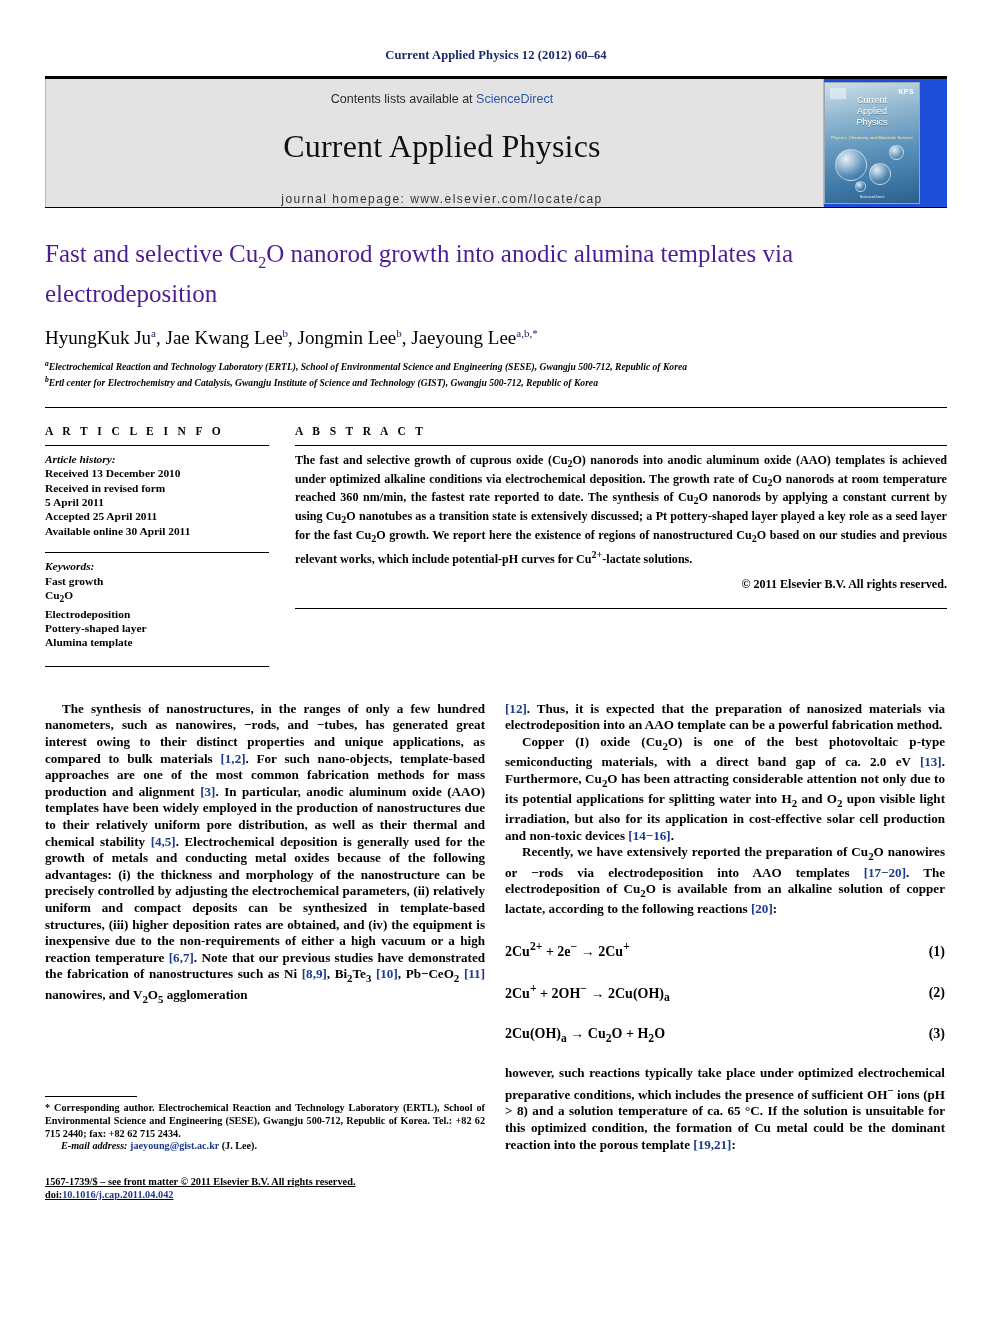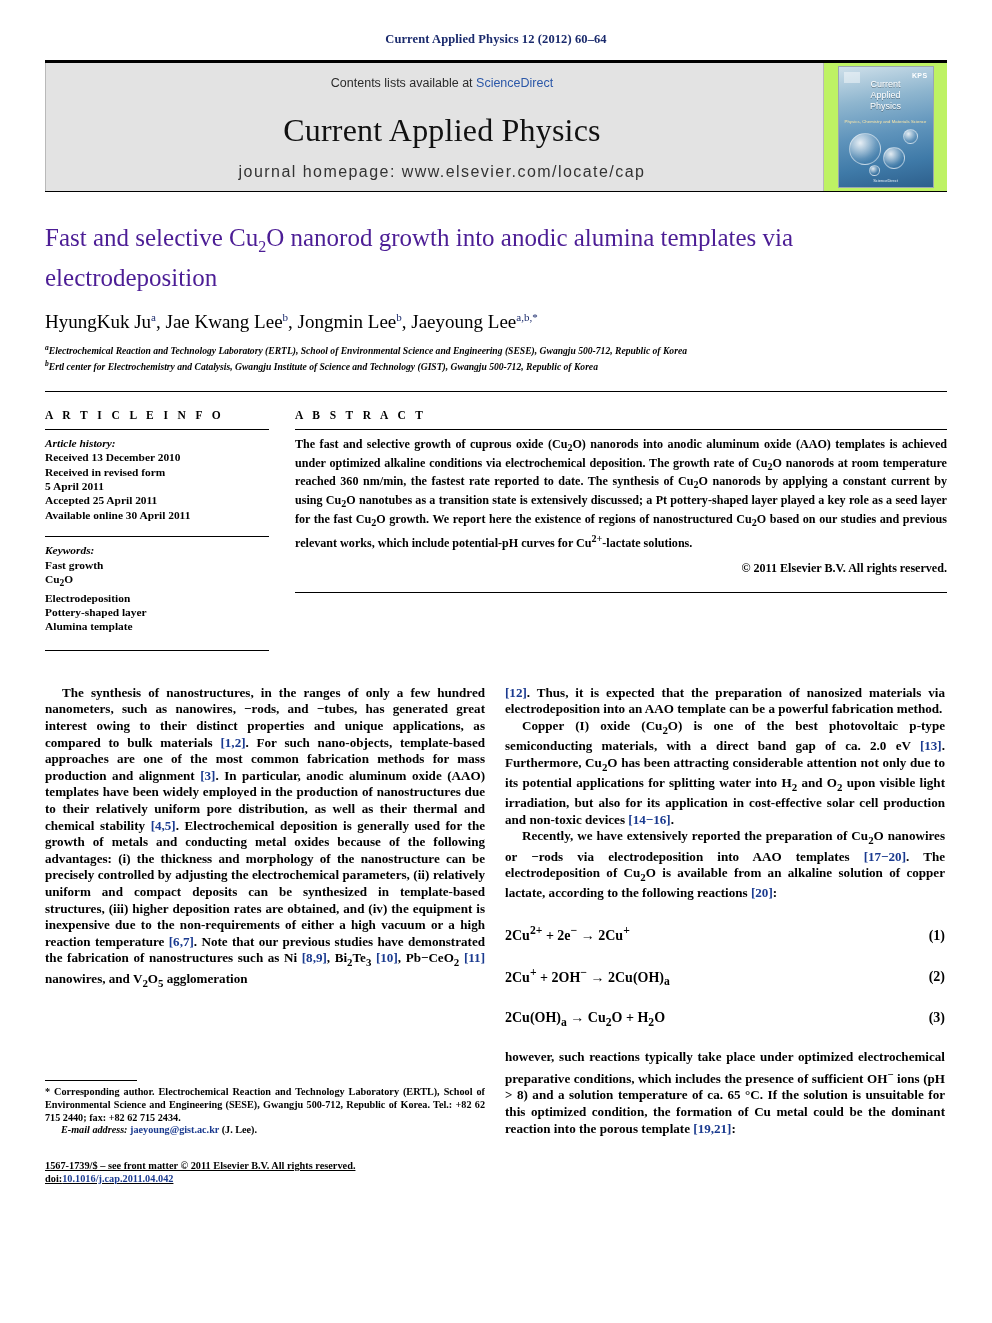--- a/index.html
+++ b/index.html
@@ -23,21 +23,21 @@
     padding: 0 45px;
   }
 
   
   .running-head {
     text-align: center;
     font-family: "Liberation Serif", serif;
     font-weight: bold;
     font-size: 12.5px;
     color: #1a2a6c;
-    padding-top: 32px;
+    padding-top: 48px;
     letter-spacing: .1px;
   }
 
   
   .masthead {
     margin-top: 13px;
     border-top: 3px solid #000;
     display: flex;
     align-items: stretch;
     height: 128px;
@@ -82,32 +82,31 @@
   }
   .journal-name {
     font-family: "Liberation Serif", serif;
     font-size: 32px;
     color: #111;
     margin-top: 22px;
     letter-spacing: .2px;
   }
   .homepage-line {
     font-family: "Liberation Sans", sans-serif;
-    font-size: 16px;
+    font-size: 12px;
     color: #333;
-    margin-top: 14px;
+    margin-top: 27px;
     letter-spacing: 1.45px;
   }
   .cover-block {
     flex: 0 0 123px;
     width: 123px;
-    background: #bef264;
+    background: #1d4ed8;
     display: flex;
     align-items: center;
-    justify-content: center;
   }
   .cover-thumb {
     width: 94px;
     height: 120px;
     border: 1px solid #9aa6b2;
     position: relative;
     overflow: hidden;
     background: linear-gradient(170deg,#cfe0ea 0%, #8fb6cf 28%, #5e93bb 55%, #3f7aa8 78%, #2d5f8c 100%);
   }
   .cover-thumb .cv-title {

